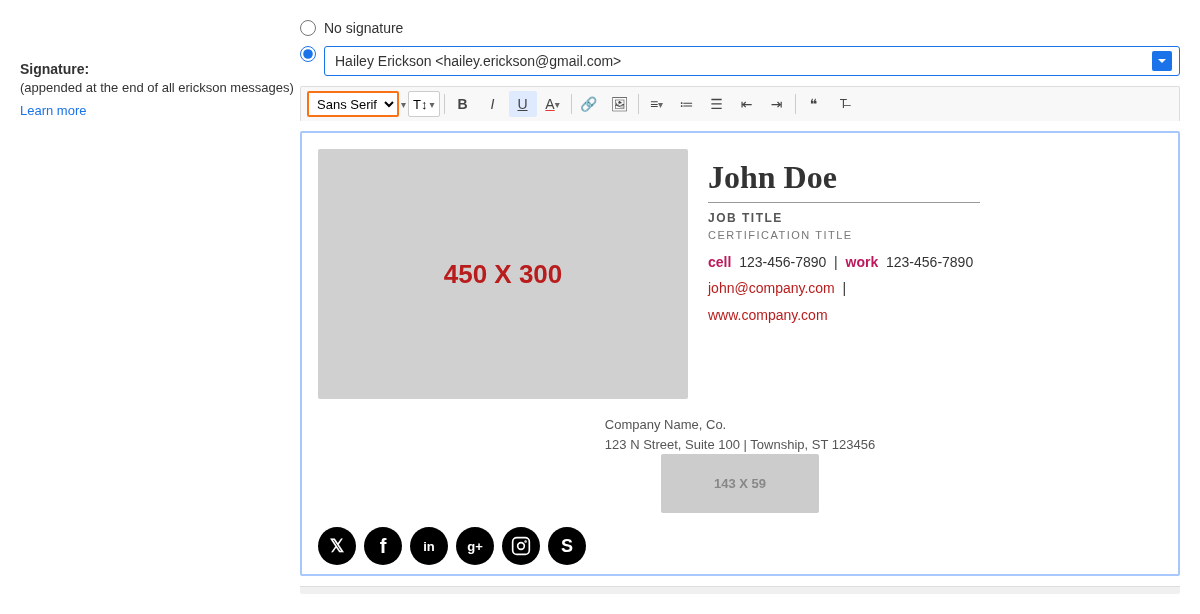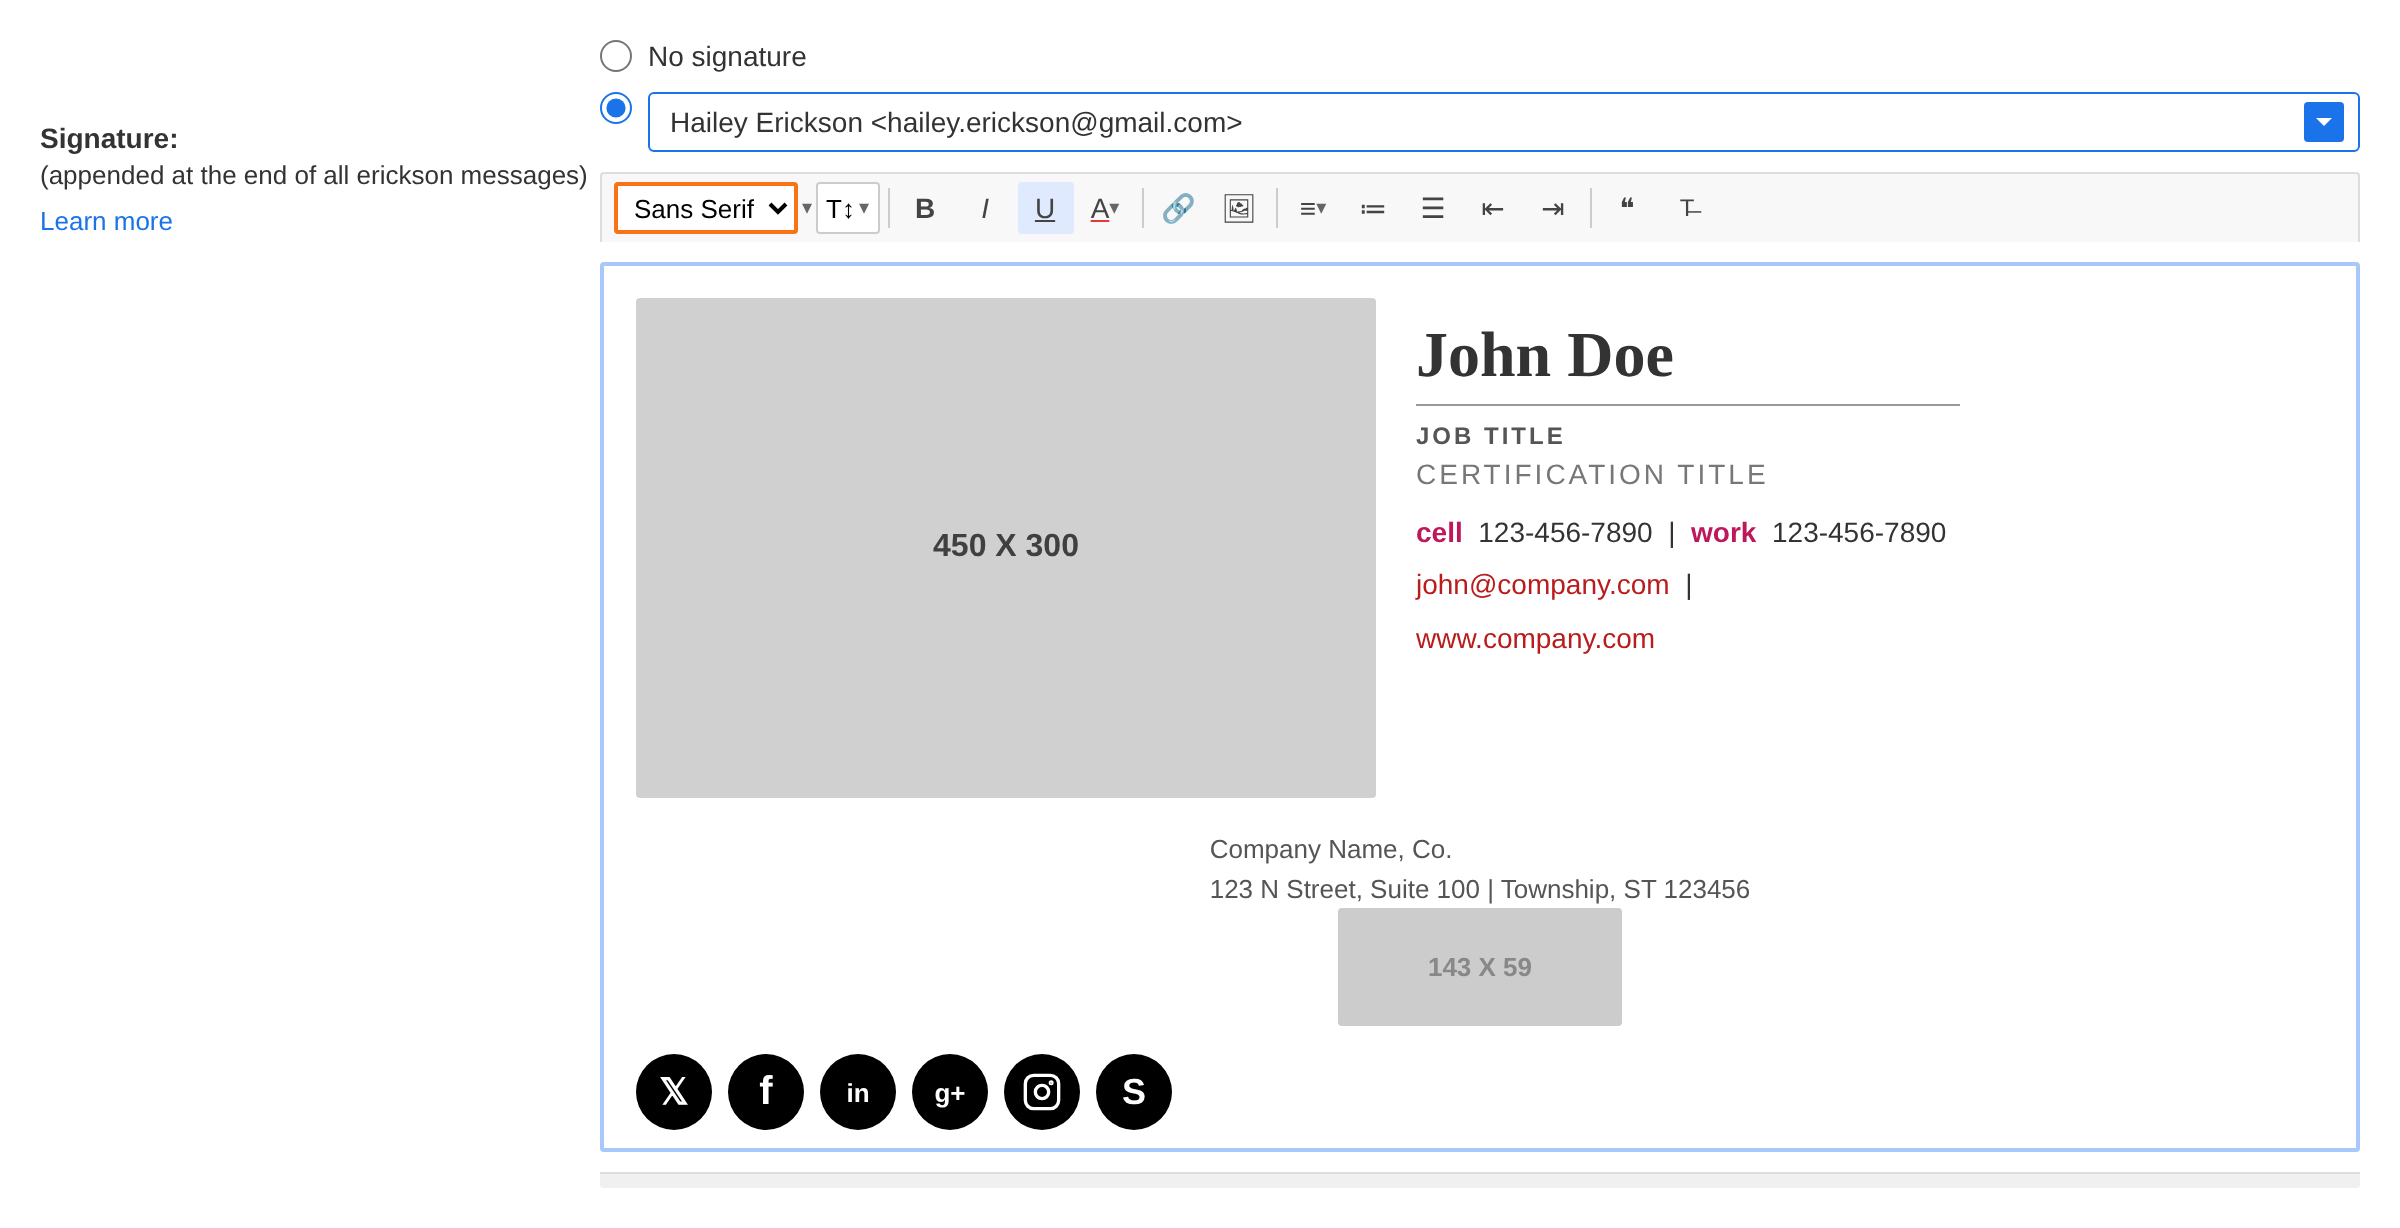--- a/index.html
+++ b/index.html
@@ -199,22 +199,22 @@
       flex-shrink: 0;
     }
 
     .img-placeholder-large {
       width: 370px;
       height: 250px;
       background: #d0d0d0;
       display: flex;
       align-items: center;
       justify-content: center;
-      color: #404040;
-      font-size: 16px;
+      color: #b91c1c;
+      font-size: 26px;
       font-weight: bold;
       border-radius: 2px;
     }
 
     .sig-right {
       flex: 1;
       padding-top: 10px;
     }
 
     .sig-name {
@@ -235,21 +235,21 @@
     .sig-job-title {
       font-size: 12px;
       font-weight: bold;
       color: #555;
       letter-spacing: 1.5px;
       text-transform: uppercase;
       margin-bottom: 4px;
     }
 
     .sig-cert-title {
-      font-size: 14px;
+      font-size: 11px;
       color: #777;
       letter-spacing: 1.5px;
       text-transform: uppercase;
       margin-bottom: 10px;
     }
 
     .sig-contact {
       font-size: 14px;
       color: #333;
       margin-bottom: 4px;
@@ -275,21 +275,21 @@
       flex-direction: column;
     }
 
     .sig-address {
       font-size: 13px;
       color: #555;
       line-height: 1.5;
     }
 
     .img-placeholder-small {
-      width: 142px;
+      width: 158px;
       height: 59px;
       background: #ccc;
       display: flex;
       align-items: center;
       justify-content: center;
       color: #888;
       font-size: 13px;
       font-weight: bold;
       border-radius: 2px;
     }

